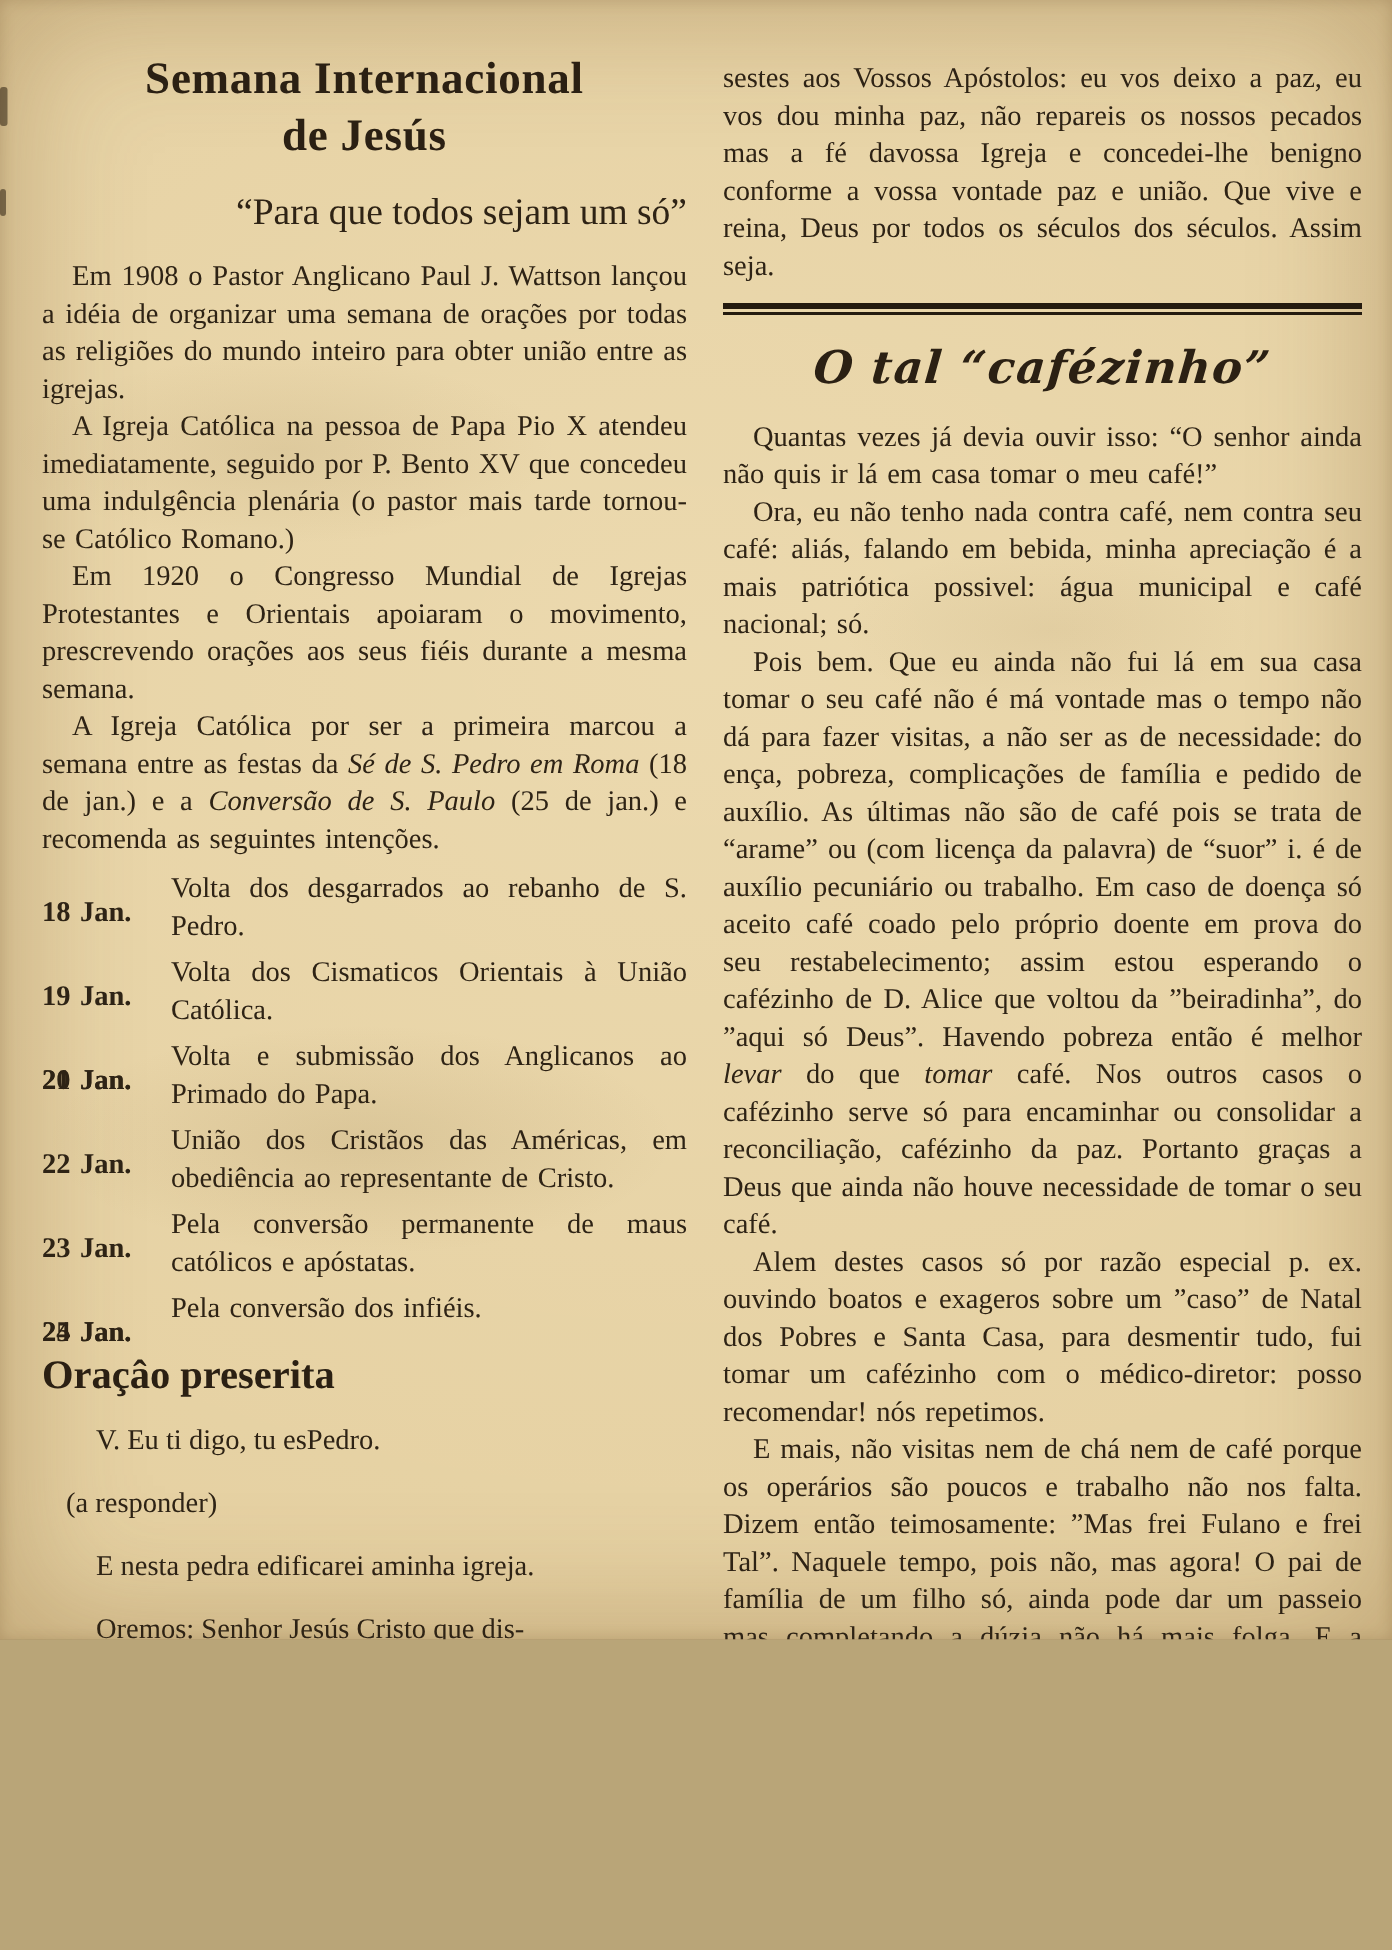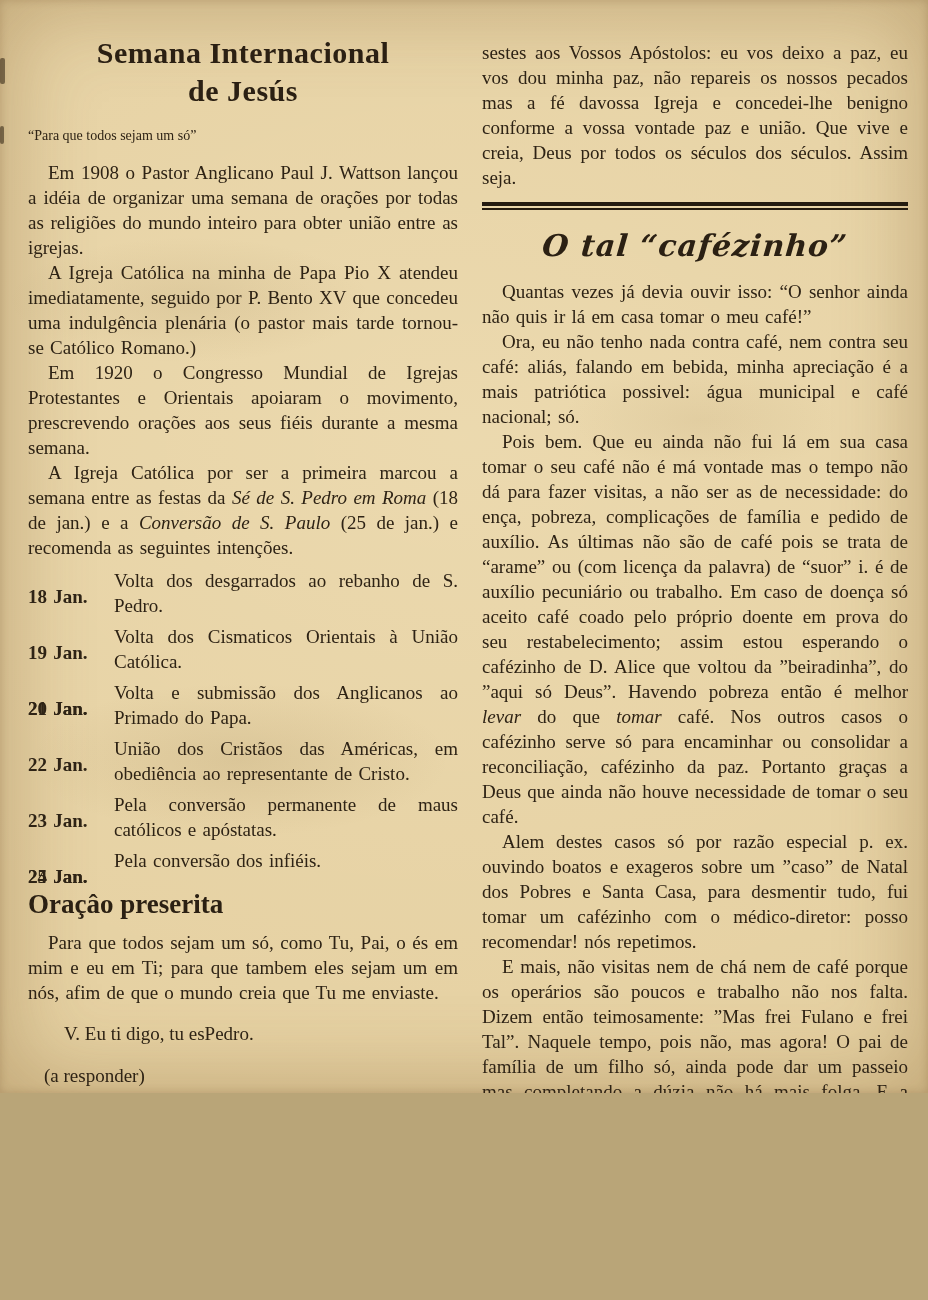--- a/index.html
+++ b/index.html
@@ -17,21 +17,21 @@
     color:#2e2315;
   }
   .col{position:absolute;top:0;}
   .col-left{left:28px;top:34px;width:430px;}
   .col-right{left:482px;top:40px;width:426px;}
 
   .article-title{
     font-size:30px;line-height:38px;font-weight:700;text-align:center;
     margin:0;color:#2b2013;letter-spacing:.5px;
   }
-  .subtitle{ text-align:left;font-size:14px;margin:18px 0 16px;color:#2e2315; }
+  .subtitle{ text-align:right;font-size:25px;margin:18px 0 16px;color:#2e2315; }
 
   .body-p{
     font-size:19px;line-height:25px;text-align:justify;margin:0;
     text-indent:20px;word-spacing:1.5px;
   }
   .no-indent{text-indent:0;}
 
   .intentions{margin-top:8px;}
   .intention{
     position:relative;padding-left:86px;font-size:19px;line-height:25px;
@@ -74,21 +74,21 @@
   <span class="ink-spot"></span>
 
   <div class="col col-left">
     <h1 class="article-title">
       <span>Semana Internacional</span><br>
       <span>de Jesús</span>
     </h1>
     <div class="subtitle">“Para que todos sejam um só”</div>
 
     <p class="body-p">Em 1908 o Pastor Anglicano Paul J. Wattson lançou a idéia de organizar uma semana de orações por todas as religiões do mundo inteiro para obter união entre as igrejas.</p>
-    <p class="body-p">A Igreja Católica na minha de Papa Pio X atendeu imediatamente, seguido por P. Bento XV que concedeu uma indulgência plenária (o pastor mais tarde tornou-se Católico Romano.)</p>
+    <p class="body-p">A Igreja Católica na pessoa de Papa Pio X atendeu imediatamente, seguido por P. Bento XV que concedeu uma indulgência plenária (o pastor mais tarde tornou-se Católico Romano.)</p>
     <p class="body-p">Em 1920 o Congresso Mundial de Igrejas Protestantes e Orientais apoiaram o movimento, prescrevendo orações aos seus fiéis durante a mesma semana.</p>
     <p class="body-p"><span>A Igreja Católica por ser a primeira marcou a semana entre as festas da </span><i>Sé de S. Pedro em Roma</i><span> (18 de jan.) e a </span><i>Conversão de S. Paulo</i><span> (25 de jan.) e recomenda as seguintes intenções.</span></p>
 
     <div class="intentions">
       <div class="intention">
         <span class="date">18 Jan.</span>
         <span>Volta dos desgarrados ao rebanho de S. Pedro.</span>
       </div>
       <div class="intention">
         <span class="date">19 Jan.</span>
@@ -112,29 +112,28 @@
       <div class="intention">
         <span class="date">24 Jan.</span>
       </div>
       <div class="intention">
         <span class="date">25 Jan.</span>
         <span>Pela conversão dos infiéis.</span>
       </div>
     </div>
 
     <h2 class="prayer-heading">Oraçâo preserita</h2>
-    <p class="body-p">Para que todos sejam um só, como Tu, Pai, o és em mim e eu em Ti; para que tambem eles sejam um em nós, afim de que o mundo creia que Tu me enviaste.</p>
     <p class="line-p indent-1">V. Eu ti digo, tu esPedro.</p>
     <p class="line-p">(a responder)</p>
     <p class="line-p indent-1">E nesta pedra edificarei aminha igreja.</p>
     <p class="line-p indent-1">Oremos: Senhor Jesús Cristo que dis-</p>
   </div>
 
   <div class="col col-right">
-    <p class="body-p no-indent">sestes aos Vossos Apóstolos: eu vos deixo a paz, eu vos dou minha paz, não repareis os nossos pecados mas a fé davossa Igreja e concedei-lhe benigno conforme a vossa vontade paz e união. Que vive e creia, Deus por todos os séculos dos séculos. Assim seja.</p>
+    <p class="body-p no-indent">sestes aos Vossos Apóstolos: eu vos deixo a paz, eu vos dou minha paz, não repareis os nossos pecados mas a fé davossa Igreja e concedei-lhe benigno conforme a vossa vontade paz e união. Que vive e reina, Deus por todos os séculos dos séculos. Assim seja.</p>
 
     <div class="divider"></div>
 
     <h2 class="script-heading">O tal “cafézinho”</h2>
 
     <p class="body-p">Quantas vezes já devia ouvir isso: “O senhor ainda não quis ir lá em casa tomar o meu café!”</p>
     <p class="body-p">Ora, eu não tenho nada contra café, nem contra seu café: aliás, falando em bebida, minha apreciação é a mais patriótica possivel: água municipal e café nacional; só.</p>
     <p class="body-p"><span>Pois bem. Que eu ainda não fui lá em sua casa tomar o seu café não é má vontade mas o tempo não dá para fazer visitas, a não ser as de necessidade: do ença, pobreza, complicações de família e pedido de auxílio. As últimas não são de café pois se trata de “arame” ou (com licença da palavra) de “suor” i. é de auxílio pecuniário ou trabalho. Em caso de doença só aceito café coado pelo próprio doente em prova do seu restabelecimento; assim estou esperando o cafézinho de D. Alice que voltou da ”beiradinha”, do ”aqui só Deus”. Havendo pobreza então é melhor </span><i>levar</i><span> do que </span><i>tomar</i><span> café. Nos outros casos o cafézinho serve só para encaminhar ou consolidar a reconciliação, cafézinho da paz. Portanto graças a Deus que ainda não houve necessidade de tomar o seu café.</span></p>
     <p class="body-p">Alem destes casos só por razão especial p. ex. ouvindo boatos e exageros sobre um ”caso” de Natal dos Pobres e Santa Casa, para desmentir tudo, fui tomar um cafézinho com o médico-diretor: posso recomendar! nós repetimos.</p>
     <p class="body-p">E mais, não visitas nem de chá nem de café porque os operários são poucos e trabalho não nos falta. Dizem então teimosamente: ”Mas frei Fulano e frei Tal”. Naquele tempo, pois não, mas agora! O pai de família de um filho só, ainda pode dar um passeio mas completando a dúzia não há mais folga. E a nossa família espiritual é bem mais numerosa.</p>

